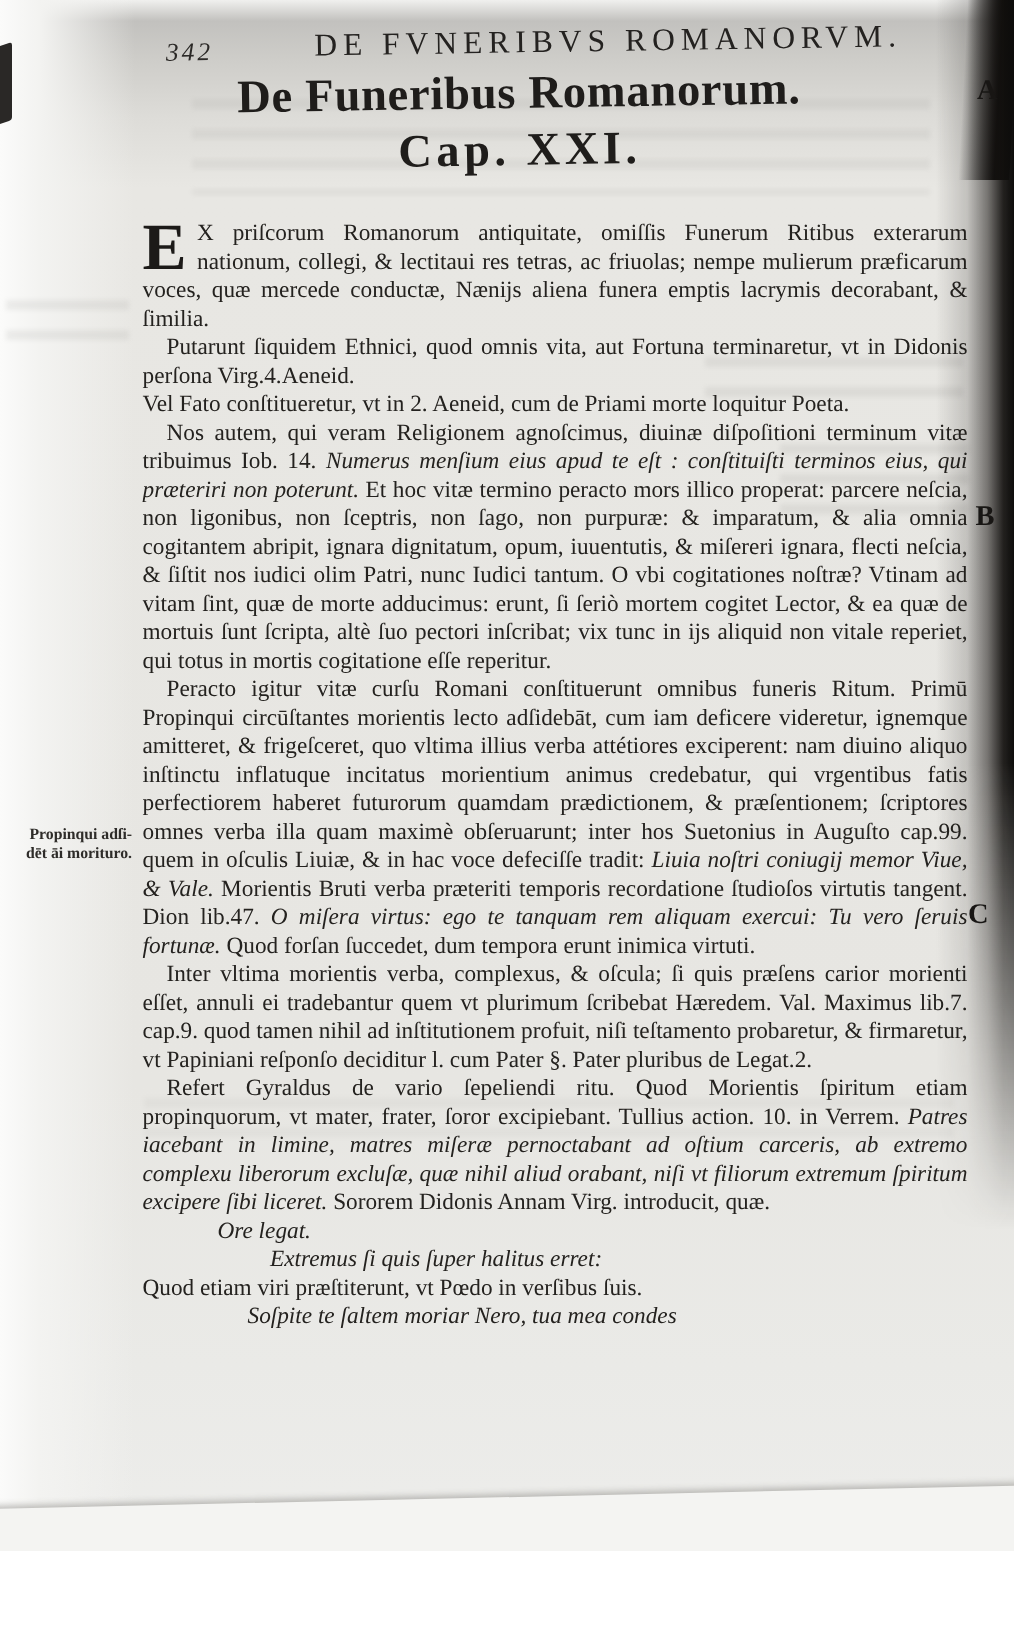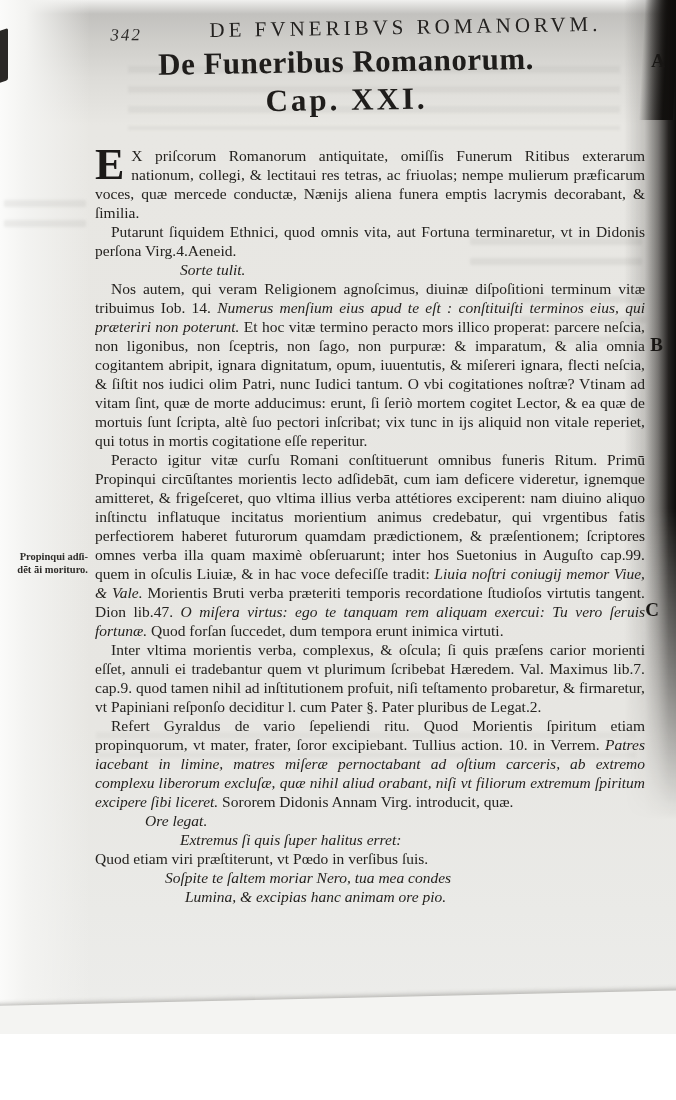--- a/index.html
+++ b/index.html
@@ -136,30 +136,29 @@
   <div class="mletter mc">C</div>
 
   <div class="sidenote">
     <div>Propinqui adſi-</div>
     <div>dēt āi morituro.</div>
   </div>
 
   <div class="column">
       <p class="first"><span class="drop">E</span><span>X priſcorum Romanorum antiquitate, omiſſis Funerum Ritibus exterarum nationum, collegi, &amp; lectitaui res tetras, ac friuolas; nempe mulierum præficarum voces, quæ mercede conductæ, Nænijs aliena funera emptis lacrymis decorabant, &amp; ſimilia.</span></p>
       <p class="body"><span>Putarunt ſiquidem Ethnici, quod omnis vita, aut Fortuna terminaretur, vt in Didonis perſona Virg.4.Aeneid.</span></p>
-      <p class="verse i85"><span class="it">Sorte tulit.</span></p>
+      <p class="flush"><span>Vel Fato conſtitueretur, vt in 2. Aeneid, cum de Priami morte loquitur Poeta.</span></p>
       <p class="body"><span>Nos autem, qui veram Religionem agnoſcimus, diuinæ diſpoſitioni terminum vitæ tribuimus Iob. 14. </span><span class="it">Numerus menſium eius apud te eſt : conſtituiſti terminos eius, qui præteriri non poterunt.</span><span> Et hoc vitæ termino peracto mors illico properat: parcere neſcia, non ligonibus, non ſceptris, non ſago, non purpuræ: &amp; imparatum, &amp; alia omnia cogitantem abripit, ignara dignitatum, opum, iuuentutis, &amp; miſereri ignara, flecti neſcia, &amp; ſiſtit nos iudici olim Patri, nunc Iudici tantum. O vbi cogitationes noſtræ? Vtinam ad vitam ſint, quæ de morte adducimus: erunt, ſi ſeriò mortem cogitet Lector, &amp; ea quæ de mortuis ſunt ſcripta, altè ſuo pectori inſcribat; vix tunc in ijs aliquid non vitale reperiet, qui totus in mortis cogitatione eſſe reperitur.</span></p>
       <p class="body"><span>Peracto igitur vitæ curſu Romani conſtituerunt omnibus funeris Ritum. Primū Propinqui circūſtantes morientis lecto adſidebāt, cum iam deficere videretur, ignemque amitteret, &amp; frigeſceret, quo vltima illius verba attétiores exciperent: nam diuino aliquo inſtinctu inflatuque incitatus morientium animus credebatur, qui vrgentibus fatis perfectiorem haberet futurorum quamdam prædictionem, &amp; præſentionem; ſcriptores omnes verba illa quam maximè obſeruarunt; inter hos Suetonius in Auguſto cap.99. quem in oſculis Liuiæ, &amp; in hac voce defeciſſe tradit: </span><span class="it">Liuia noſtri coniugij memor Viue, &amp; Vale.</span><span> Morientis Bruti verba præteriti temporis recordatione ſtudioſos virtutis tangent. Dion lib.47. </span><span class="it">O miſera virtus: ego te tanquam rem aliquam exercui: Tu vero ſeruis fortunæ.</span><span> Quod forſan ſuccedet, dum tempora erunt inimica virtuti.</span></p>
       <p class="body"><span>Inter vltima morientis verba, complexus, &amp; oſcula; ſi quis præſens carior morienti eſſet, annuli ei tradebantur quem vt plurimum ſcribebat Hæredem. Val. Maximus lib.7. cap.9. quod tamen nihil ad inſtitutionem profuit, niſi teſtamento probaretur, &amp; firmaretur, vt Papiniani reſponſo deciditur l. cum Pater §. Pater pluribus de Legat.2.</span></p>
       <p class="body"><span>Refert Gyraldus de vario ſepeliendi ritu. Quod Morientis ſpiritum etiam propinquorum, vt mater, frater, ſoror excipiebant. Tullius action. 10. in Verrem. </span><span class="it">Patres iacebant in limine, matres miſeræ pernoctabant ad oſtium carceris, ab extremo complexu liberorum excluſæ, quæ nihil aliud orabant, niſi vt filiorum extremum ſpiritum excipere ſibi liceret.</span><span> Sororem Didonis Annam Virg. introducit, quæ.</span></p>
       <p class="verse i50"><span class="it">Ore legat.</span></p>
       <p class="verse i85"><span class="it">Extremus ſi quis ſuper halitus erret:</span></p>
       <p class="flush"><span>Quod etiam viri præſtiterunt, vt Pœdo in verſibus ſuis.</span></p>
       <p class="verse i70"><span class="it">Soſpite te ſaltem moriar Nero, tua mea condes</span></p>
-      <p class="verse i90"><span class="it">Lumina, &amp; excipias hanc animam ore pio.</span></p>
     </div>
 
   <div class="catchword">Morien-</div>
 
   <div class="edge-right-top"></div>
   <div class="edge-right"></div>
   <div class="edge-topleft"></div>
   <div class="bottom-strip"></div>
 </div>
 

